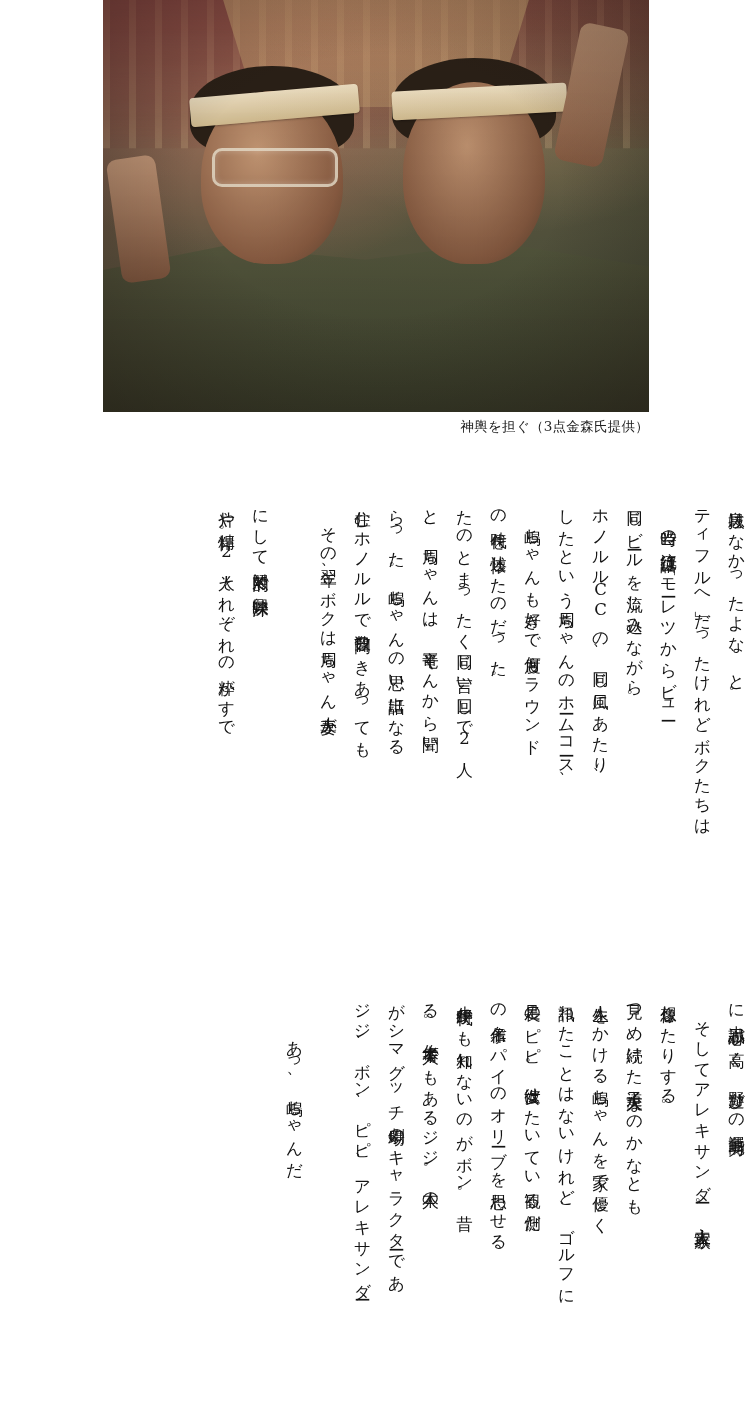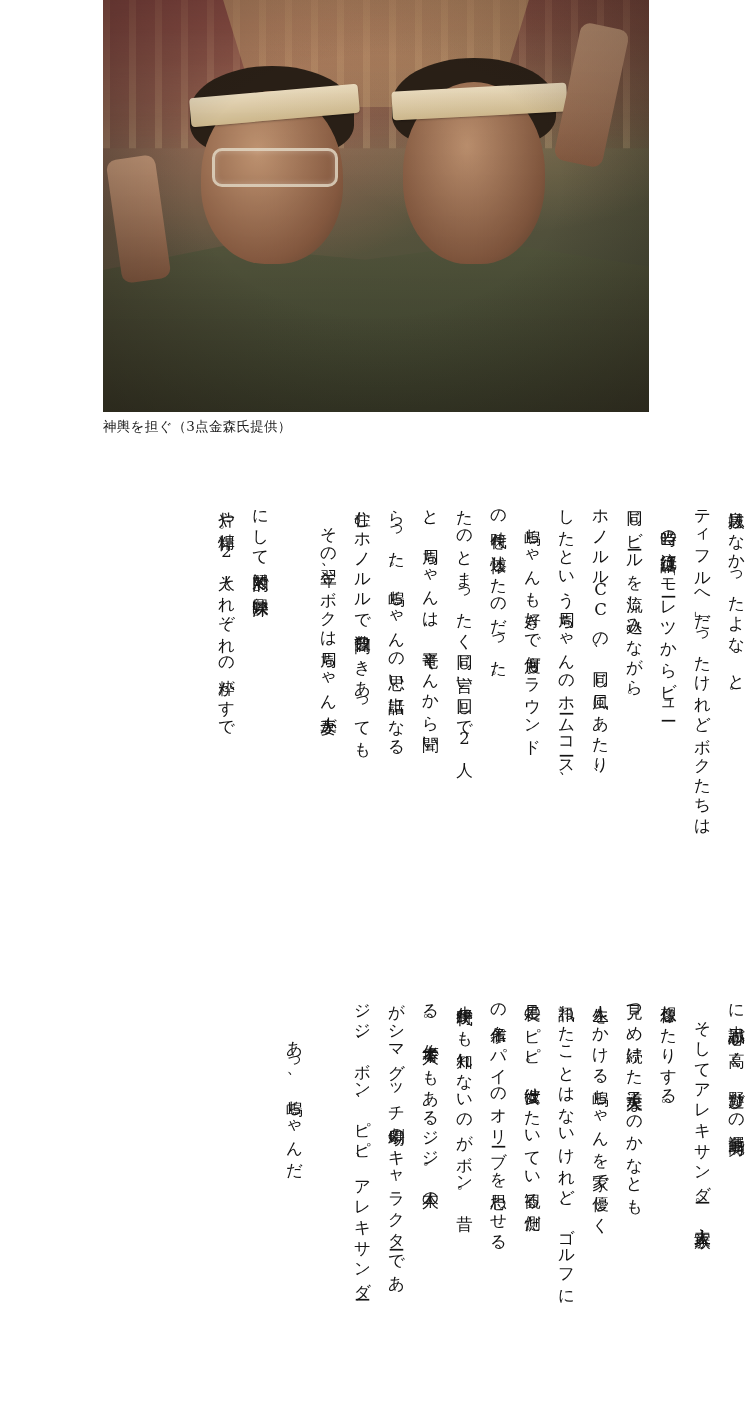--- a/index.html
+++ b/index.html
@@ -83,20 +83,21 @@
     border-radius: 10px;
   }
   .arm-r { right: 6%; top: 6%; width: 9%; height: 34%; transform: rotate(12deg); }
   .arm-l { left: 2%; top: 38%; width: 9%; height: 30%; transform: rotate(-8deg); }
 
   #photo-caption {
     position: absolute;
     left: 103px;
     top: 418px;
     width: 546px;
+    text-align: right;
     font-size: 13.5px;
     letter-spacing: .02em;
     color: #222;
   }
   #col-block-1 {
     position: absolute;
     right: 8px;
     top: 498px;
     height: 420px;
     display: flex;

